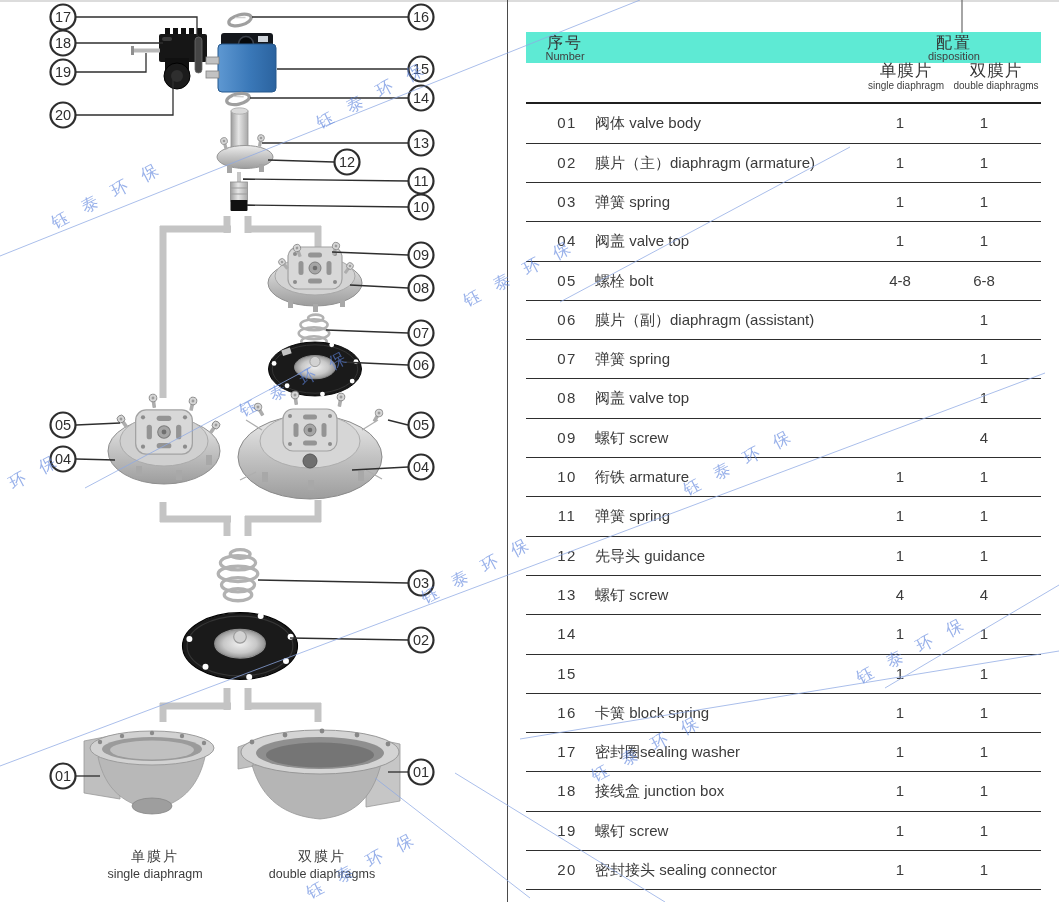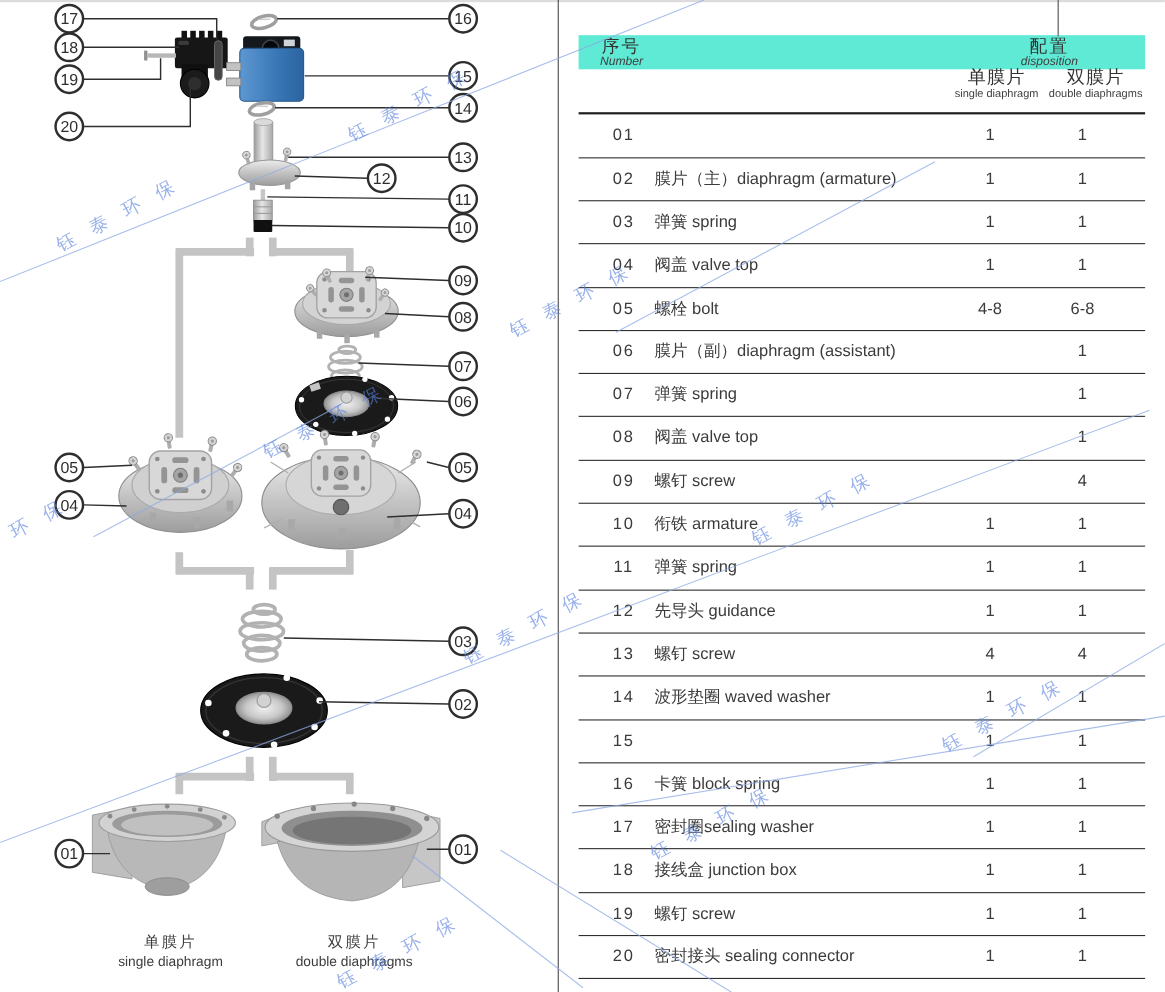--- a/index.html
+++ b/index.html
@@ -12,21 +12,21 @@
   #diagram{position:absolute;left:0;top:0;}
   #overlay{position:absolute;left:0;top:0;z-index:40;pointer-events:none;}
   
   .ptable{position:absolute;left:526px;top:0;width:515px;height:902px;}
   .band{position:absolute;left:0;top:32px;width:515px;height:31px;background:#5eead4;}
   .hcol{position:absolute;top:2px;text-align:center;}
   .h-no{left:2px;width:74px;}
   .h-name{left:116px;width:166px;}
   .h-disp{left:350px;width:156px;}
   .hzh{font-size:16px;letter-spacing:2px;line-height:17px;color:#333;}
-  .hen{font-size:11px;line-height:11px;color:#404040;font-style:italic;}
+  .hen{font-size:11px;line-height:11px;color:#404040;}
   .sub{position:absolute;top:61px;text-align:center;}
   .sub-single{left:328px;width:104px;}
   .sub-double{left:418px;width:104px;}
   .szh{font-size:16.5px;letter-spacing:1px;line-height:19px;color:#333;}
   .sen{font-size:10px;line-height:11px;color:#404040;}
   .thick{position:absolute;left:0;top:101.5px;width:515px;height:2.4px;background:#1f1f1f;}
   .rows{position:absolute;left:0;top:104.4px;width:515px;}
   .trow{position:relative;width:515px;height:39.3px;border-bottom:1.6px solid #2e2e2e;box-sizing:border-box;}
   .trow span{position:absolute;top:0;line-height:37.5px;font-size:15px;white-space:pre;color:#3b3b3b;}
   .c-no{left:18px;width:46px;text-align:center;letter-spacing:1.5px;}
@@ -426,20 +426,21 @@
   </div>
   <div class="sub sub-double">
     <div class="szh">双膜片</div>
     <div class="sen">double diaphragms</div>
   </div>
   <div class="thick"></div>
 
   <div class="rows">
     <div class="trow">
         <span class="c-no">01</span>
+        <span class="c-name">阀体 valve body</span>
         <span class="c-s">1</span>
         <span class="c-d">1</span>
       </div>
     <div class="trow">
         <span class="c-no">02</span>
         <span class="c-name">膜片（主）diaphragm (armature)</span>
         <span class="c-s">1</span>
         <span class="c-d">1</span>
       </div>
     <div class="trow">
@@ -503,21 +504,20 @@
         <span class="c-d">1</span>
       </div>
     <div class="trow">
         <span class="c-no">13</span>
         <span class="c-name">螺钉 screw</span>
         <span class="c-s">4</span>
         <span class="c-d">4</span>
       </div>
     <div class="trow">
         <span class="c-no">14</span>
-        <span class="c-name">波形垫圈 waved washer</span>
         <span class="c-s">1</span>
         <span class="c-d">1</span>
       </div>
     <div class="trow">
         <span class="c-no">15</span>
         <span class="c-s">1</span>
         <span class="c-d">1</span>
       </div>
     <div class="trow">
         <span class="c-no">16</span>

